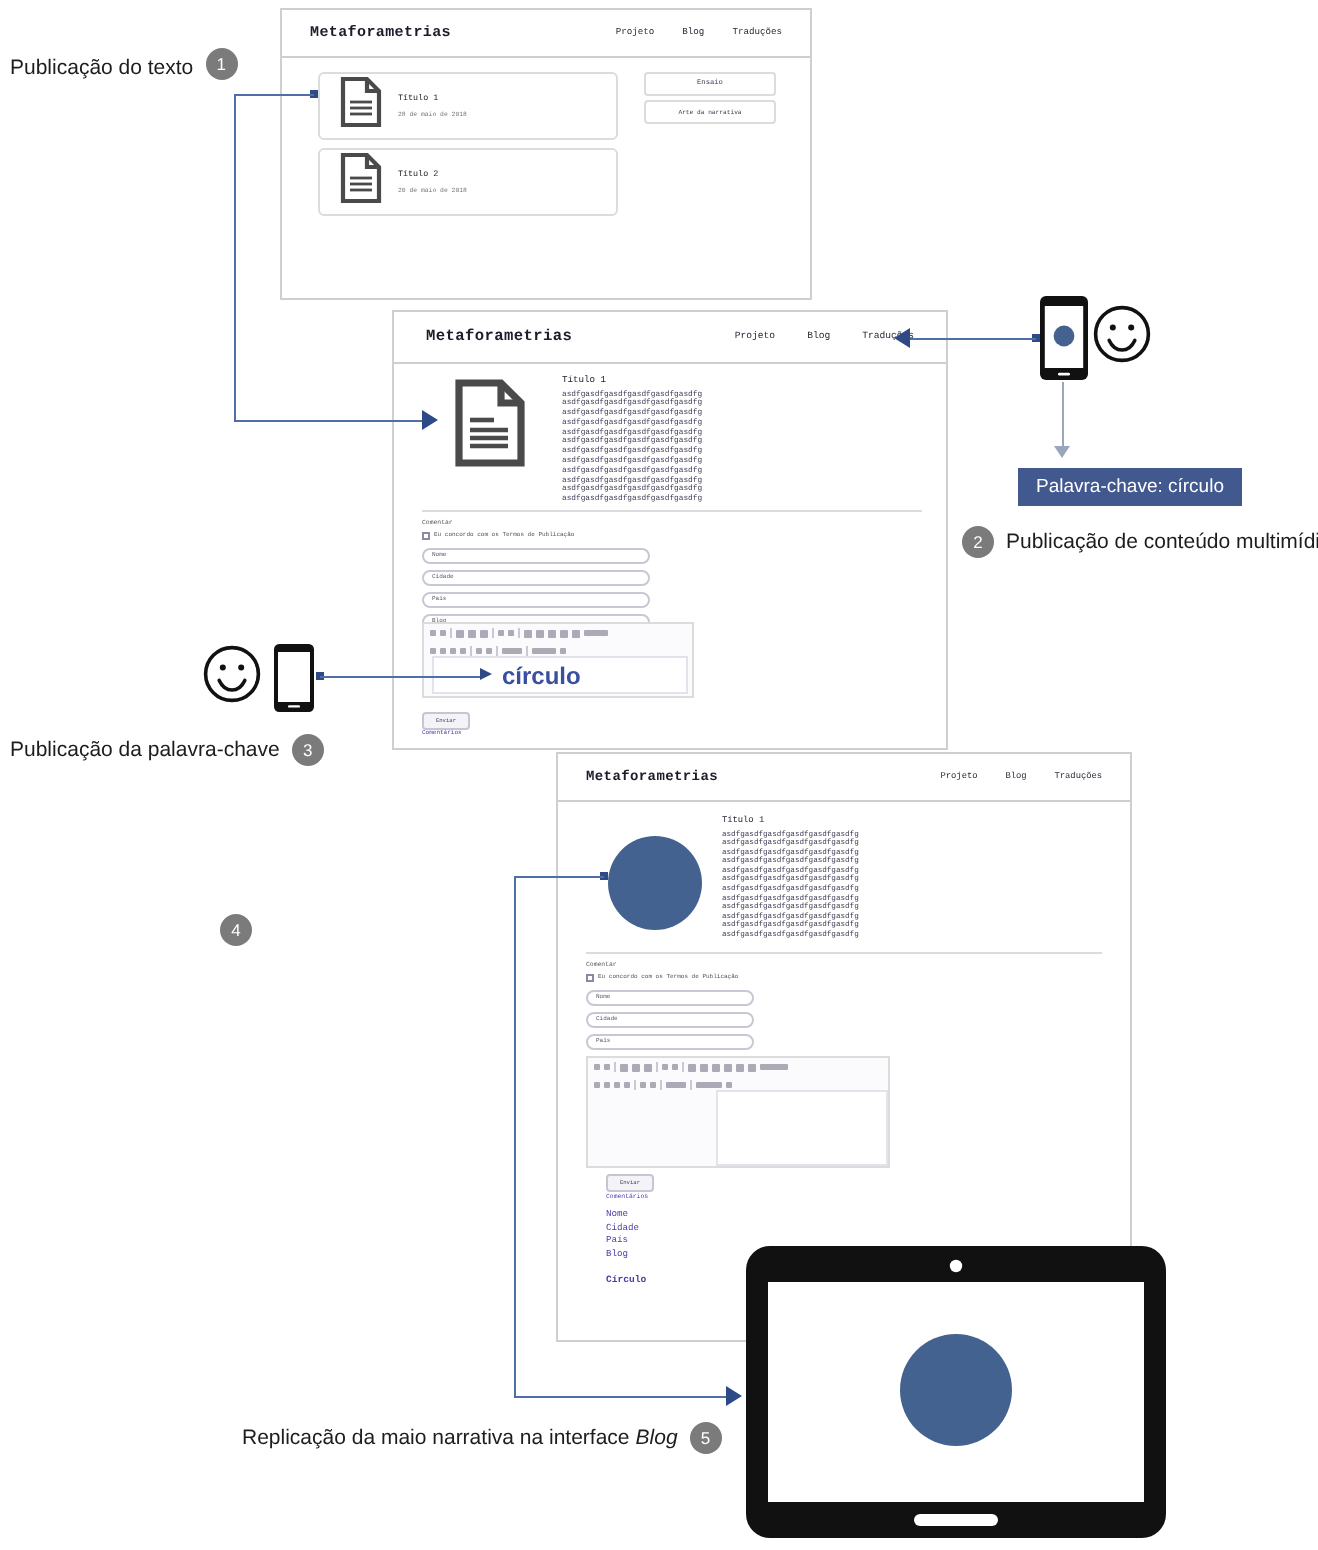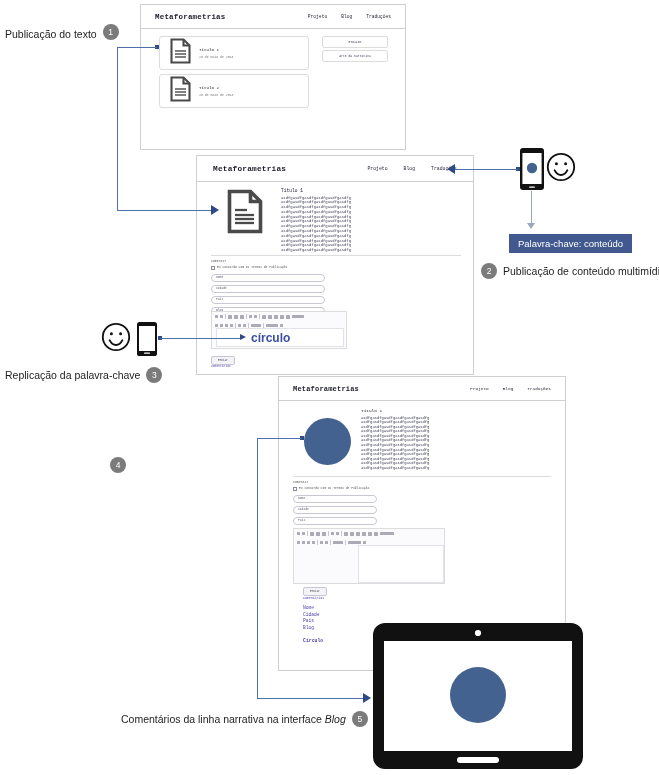--- a/index.html
+++ b/index.html
@@ -402,21 +402,21 @@
 <div class="arrowR" style="left:211px;top:205px;"></div>
 
 <span class="dot" style="left:516px;top:167px;"></span>
 <div class="ln hln" style="left:455px;top:169px;width:63px;"></div>
 <div class="arrowL" style="left:447px;top:164px;"></div>
 
 <div class="ln vln" style="left:531px;top:191px;height:33px;background:#9aa6bb;"></div>
 <div class="arrowD" style="left:527px;top:223px;"></div>
 
 <div class="kwbox abs" style="left:509px;top:234px;">
-  <span>Palavra-chave: conteúdo</span>
+  <span>Palavra-chave: círculo</span>
 </div>
 
 <span class="dot" style="left:158px;top:336px;"></span>
 <div class="ln hln" style="left:160px;top:338px;width:80px;"></div>
 <div class="arrowR sm" style="left:240px;top:334px;"></div>
 <div class="abs kwword" style="left:251px;top:331px;">círculo</div>
 
 <span class="dot" style="left:300px;top:436px;"></span>
 <div class="ln hln" style="left:257px;top:438px;width:45px;"></div>
 <div class="ln vln" style="left:257px;top:438px;height:260px;"></div>
@@ -428,25 +428,25 @@
   <span>Publicação do texto</span>
   <span class="badge">1</span>
 </div>
 
 <div class="steplabel abs" style="left:481px;top:263px;">
   <span class="badge">2</span>
   <span>Publicação de conteúdo multimídia</span>
 </div>
 
 <div class="steplabel abs" style="left:5px;top:367px;">
-  <span>Replicação da palavra-chave</span>
+  <span>Publicação da palavra-chave</span>
   <span class="badge">3</span>
 </div>
 
 <div class="steplabel abs" style="left:110px;top:457px;">
   <span class="badge">4</span>
 </div>
 
 <div class="steplabel abs" style="left:121px;top:711px;">
-  <span>Comentários da linha narrativa na interface </span>
+  <span>Replicação da maio narrativa na interface </span>
   <em style="margin-left:-3px;">Blog</em>
   <span class="badge">5</span>
 </div>
 
 </body></html>

